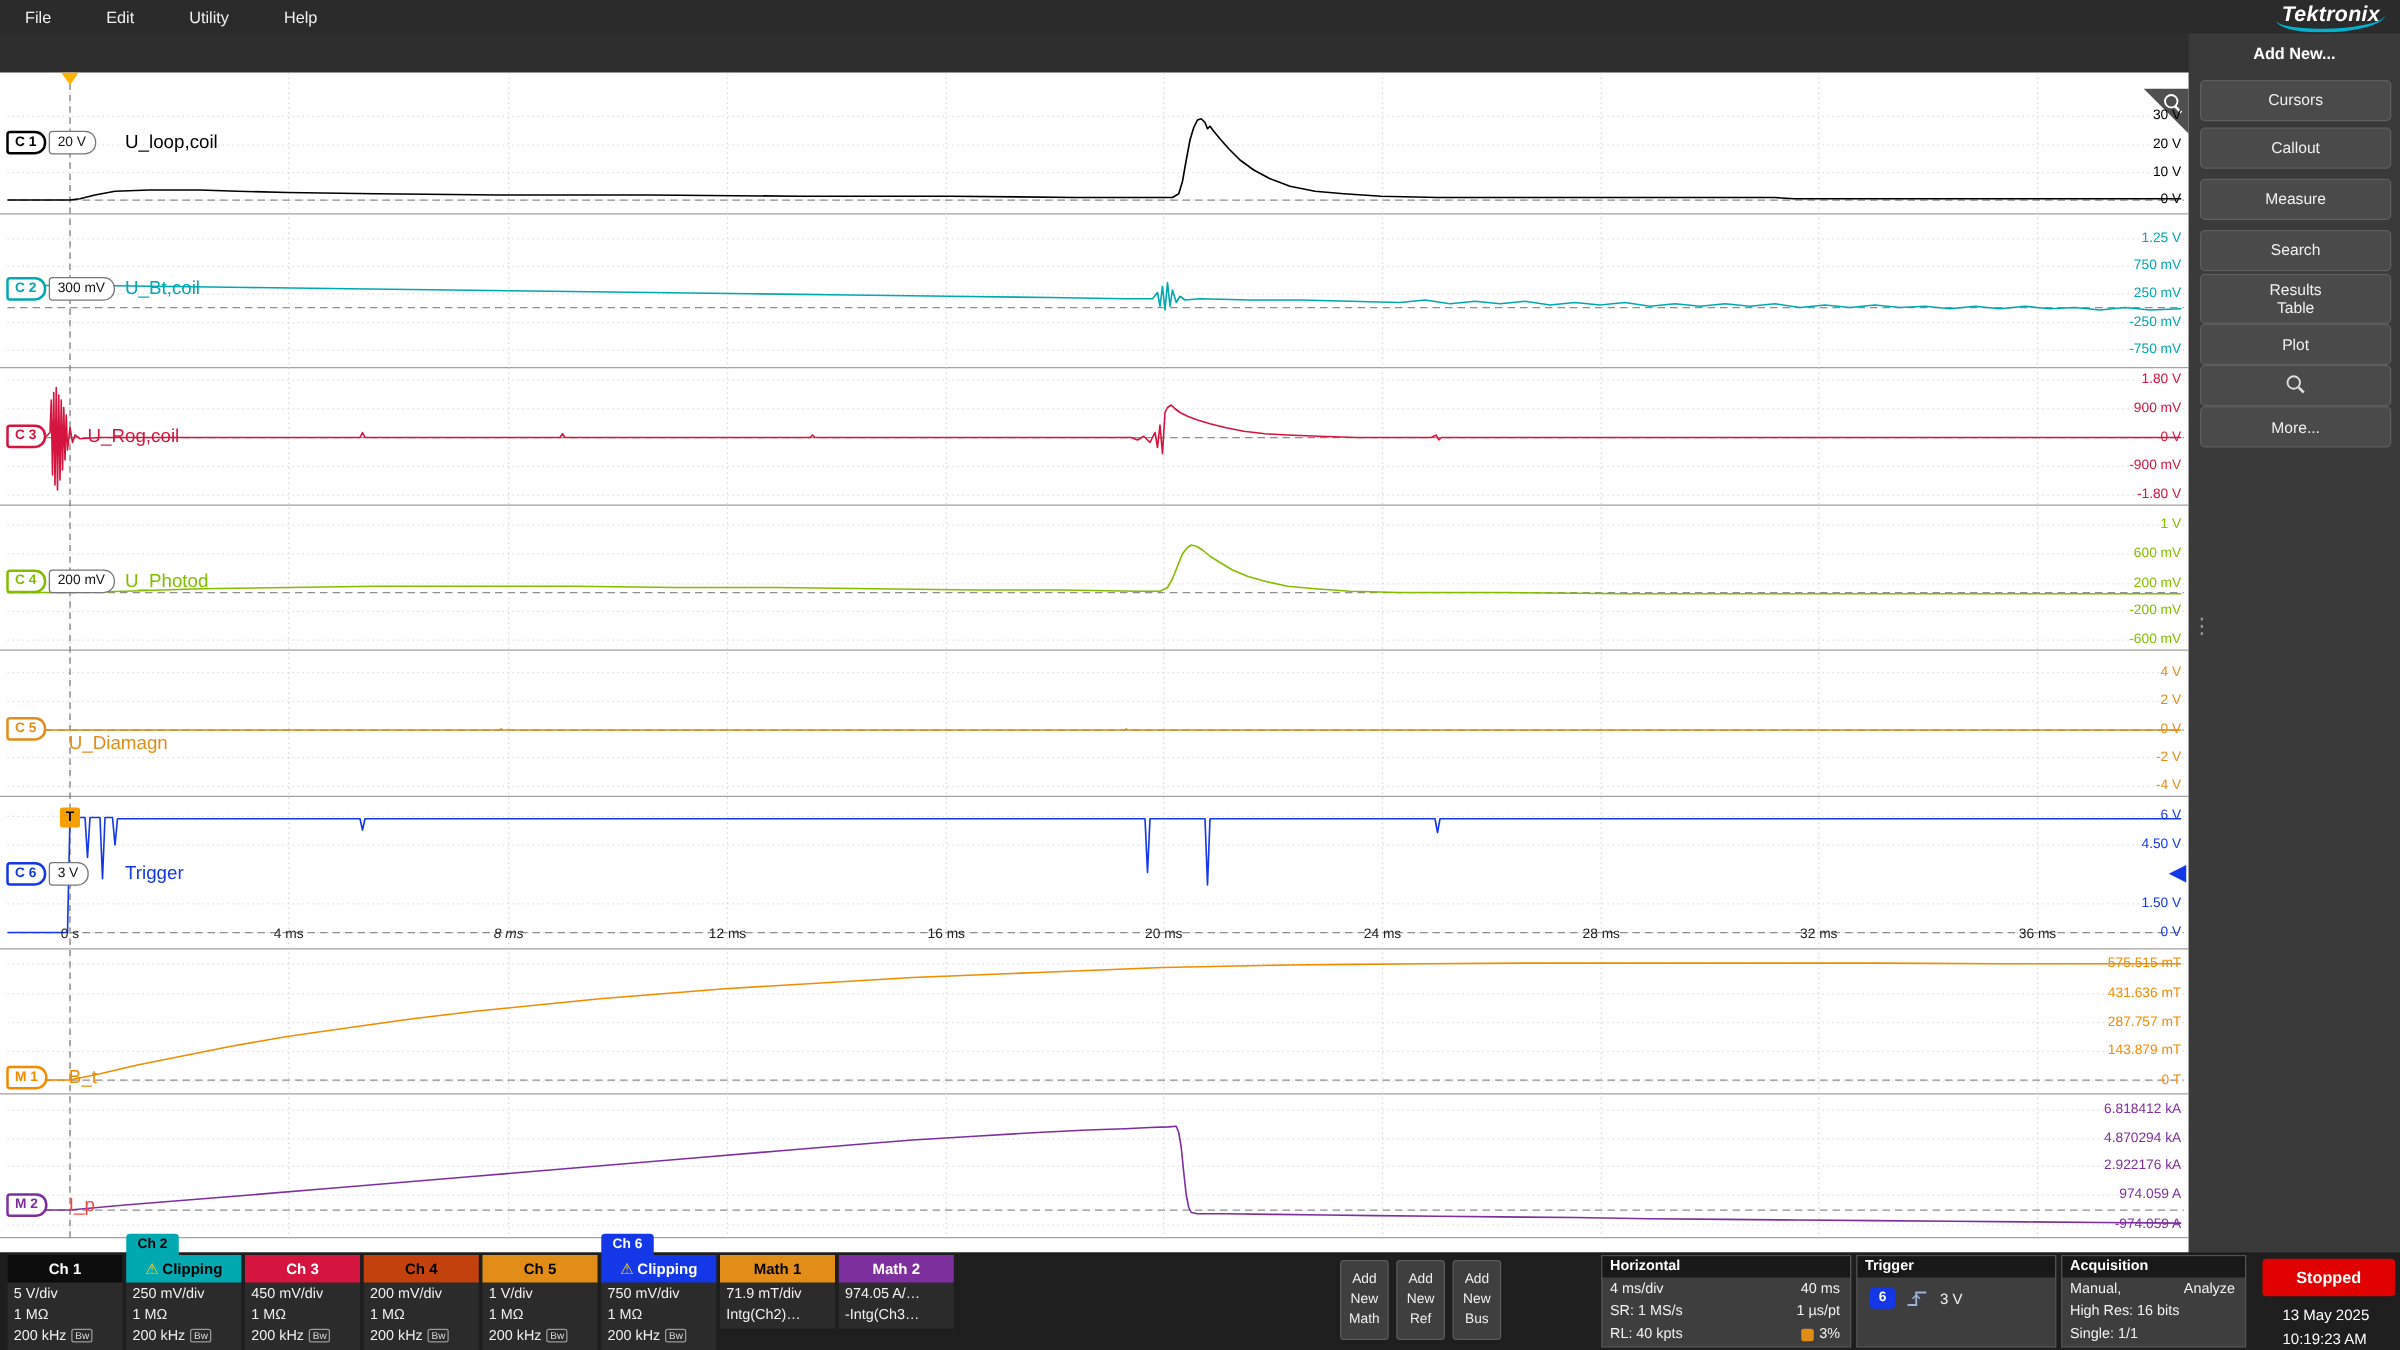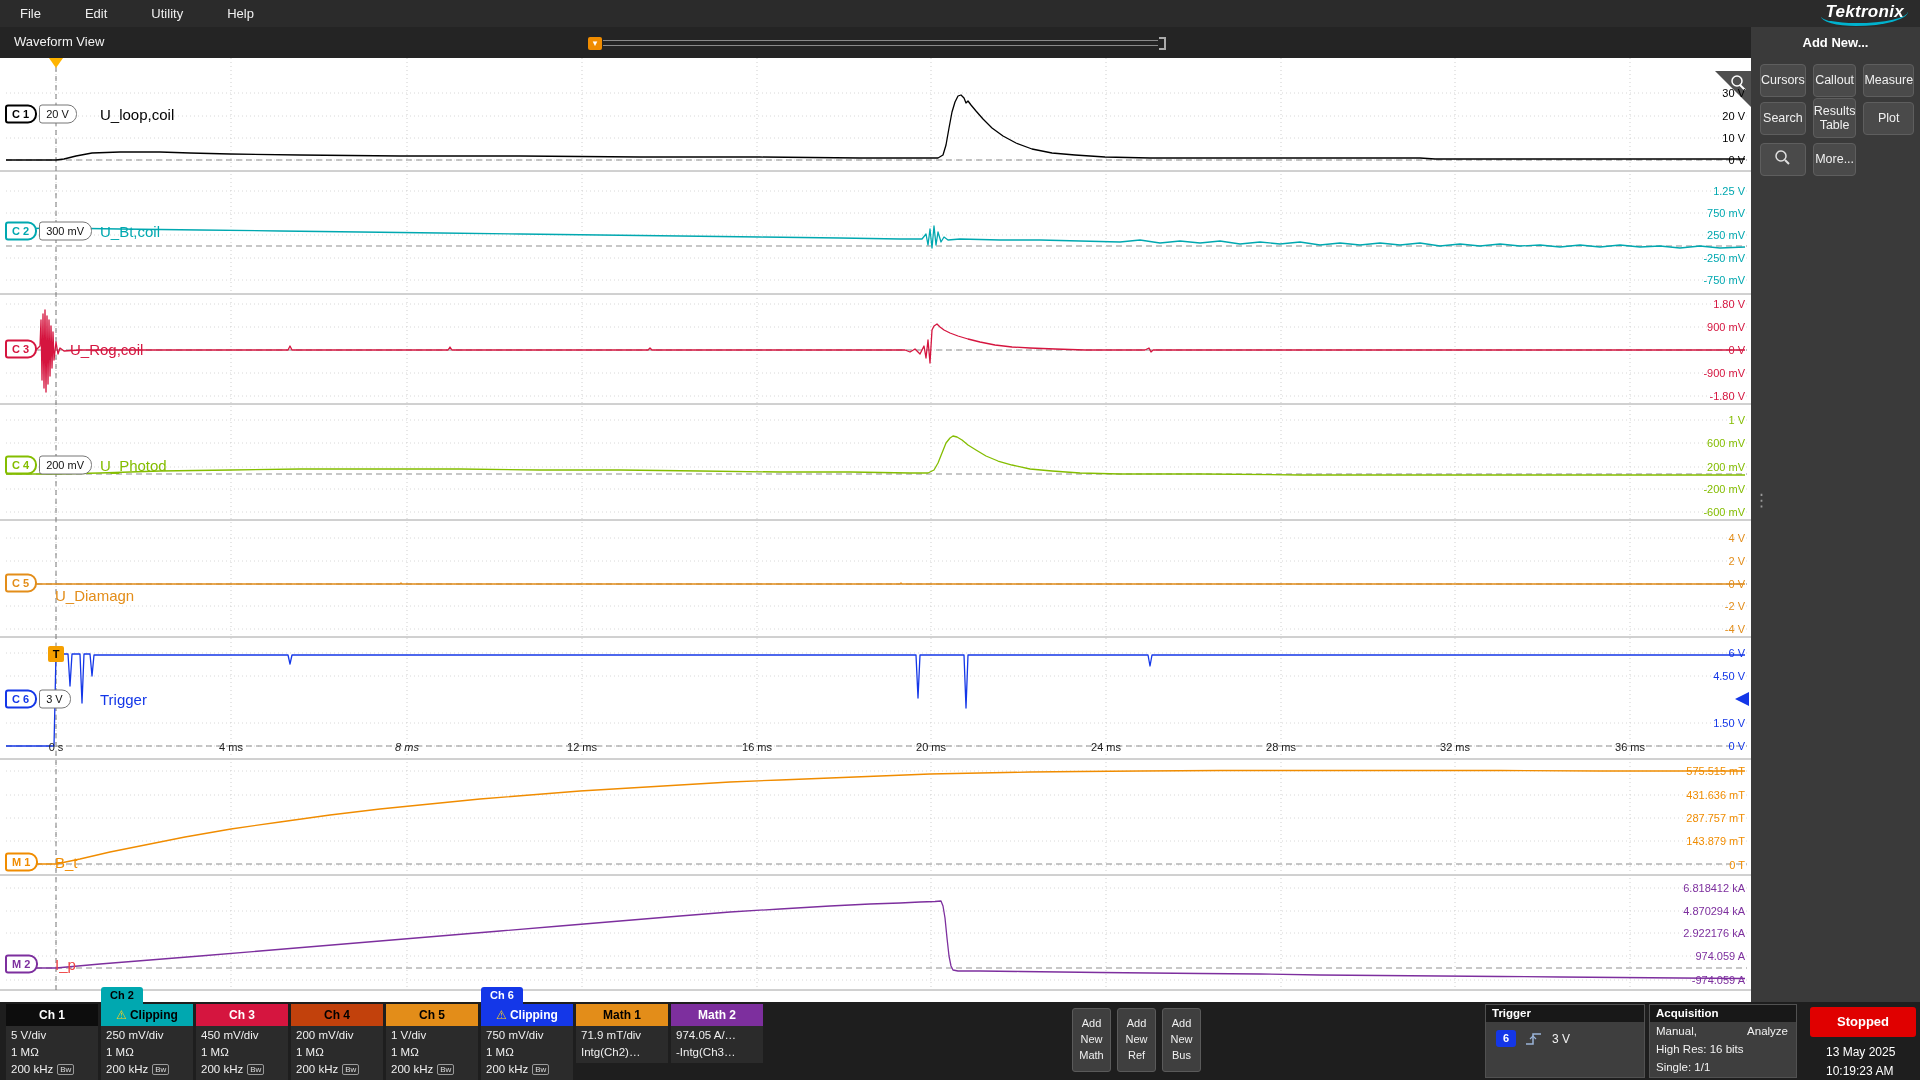--- a/index.html
+++ b/index.html
@@ -45,21 +45,21 @@
   #t-marker { position:absolute; left:48px; top:596px; transform:translateY(-50%); width:16px; height:16px; background:#f5a000;
               color:#000; font-size:11px; font-weight:bold; text-align:center; line-height:16px; border-radius:2px; }
   #corner-zoom { position:absolute; right:0; top:13px; width:0; height:0;
                  border-top:36px solid #4f4f4f; border-left:36px solid transparent; }
   #corner-zoom svg { position:absolute; right:2px; top:-34px; }
 
   
   #sidebar { position:absolute; left:1751px; top:27px; width:169px; height:975px; background:#3a3a3a; }
   #splitter-dots { position:absolute; left:1753px; top:492px; color:#999; font-size:17px; line-height:1; }
   .sb-title { text-align:center; margin-top:8px; color:#fff; font-size:13px; font-weight:bold; }
-  .sb-grid { position:absolute; top:34px; left:9px; right:7px; display:grid; grid-template-columns:1fr 1fr 1fr;
+  .sb-grid { position:absolute; top:34px; left:9px; right:7px; display:grid; grid-template-columns:1fr;
              grid-template-rows:38px 38px 44px 38px; column-gap:7px; }
   .sb-btn { width:100%; height:33px; align-self:center; background:#4a4a4a; border:1px solid #5e5e5e; border-radius:4px;
             color:#f0f0f0; font-size:12.5px; font-family:"Liberation Sans",sans-serif; cursor:pointer; }
   .sb-btn.two-line { height:40px; white-space:pre-line; line-height:1.15; }
 
   
   #bottombar { position:absolute; left:0; top:1002px; width:1920px; height:78px; background:#1e1e1e; }
   #cards { position:absolute; left:6px; top:2px; display:flex; gap:3px; align-items:flex-start; }
   .card { position:relative; width:92px; background:#2b2b2b; }
   .card-tab { position:absolute; top:-17px; left:0; height:17px; line-height:17px; padding:0 9px; font-size:11px; font-weight:bold; border-radius:3px 3px 0 0; }
@@ -95,28 +95,20 @@
 <div id="app">
 
   <div id="menubar">
     <span class="mitem">File</span>
     <span class="mitem">Edit</span>
     <span class="mitem">Utility</span>
     <span class="mitem">Help</span>
     <span id="logo">Tektronix</span>
   </div>
 
-  <div id="view-header">
-    <span id="view-title">Waveform View</span>
-    <div id="pos-indicator">
-      <span class="pi-marker">▾</span>
-      <span class="pi-line"></span>
-      <span class="pi-bracket"></span>
-    </div>
-  </div>
 
   <div id="plot">
     <svg id="wave-svg" width="1751" height="944">
         <line x1="6" y1="35" x2="1747" y2="35" class="lvl"></line>
         <line x1="6" y1="58" x2="1747" y2="58" class="lvl"></line>
         <line x1="6" y1="80" x2="1747" y2="80" class="lvl"></line>
         <line x1="6" y1="102" x2="1747" y2="102" class="lvl"></line>
         <line x1="6" y1="102" x2="1747" y2="102" class="ref"></line>
         <line x1="6" y1="133" x2="1747" y2="133" class="lvl"></line>
         <line x1="6" y1="155" x2="1747" y2="155" class="lvl"></line>
@@ -375,20 +367,38 @@
 New
 Math</button>
       <button class="addnew-btn">Add
 New
 Ref</button>
       <button class="addnew-btn">Add
 New
 Bus</button>
     </div>
 
+    <div class="panel" id="panel-horizontal">
+      <div class="panel-title">Horizontal</div>
+      <div class="prow">
+        <span>4 ms/div</span>
+        <span>40 ms</span>
+      </div>
+      <div class="prow">
+        <span>SR: 1 MS/s</span>
+        <span>1 µs/pt</span>
+      </div>
+      <div class="prow">
+        <span>RL: 40 kpts</span>
+        <span class="with-ico">
+          <i class="hico"></i>
+          <span>3%</span>
+        </span>
+      </div>
+    </div>
 
     <div class="panel" id="panel-trigger">
       <div class="panel-title">Trigger</div>
       <div class="trig-row">
         <span class="trig-badge">6</span>
         <svg width="18" height="16" viewBox="0 0 18 16">
           <polyline points="1,13 8,13 8,3 16,3" fill="none" stroke="#9ab4d8" stroke-width="1.5"></polyline>
           <polyline points="5,8 8,5 11,8" fill="none" stroke="#9ab4d8" stroke-width="1.2"></polyline>
         </svg>
         <span>3 V</span>

